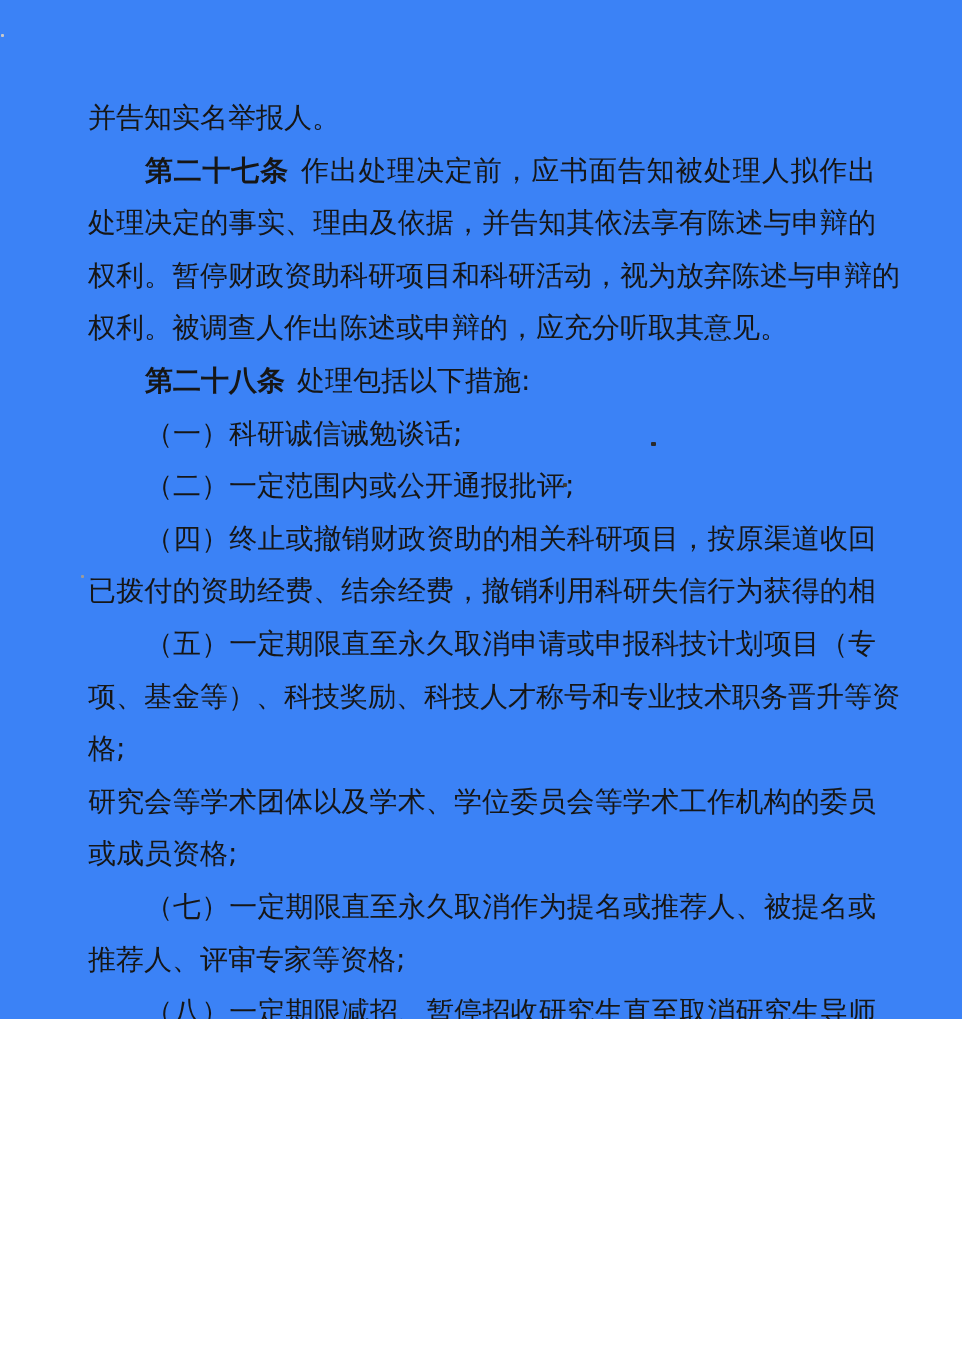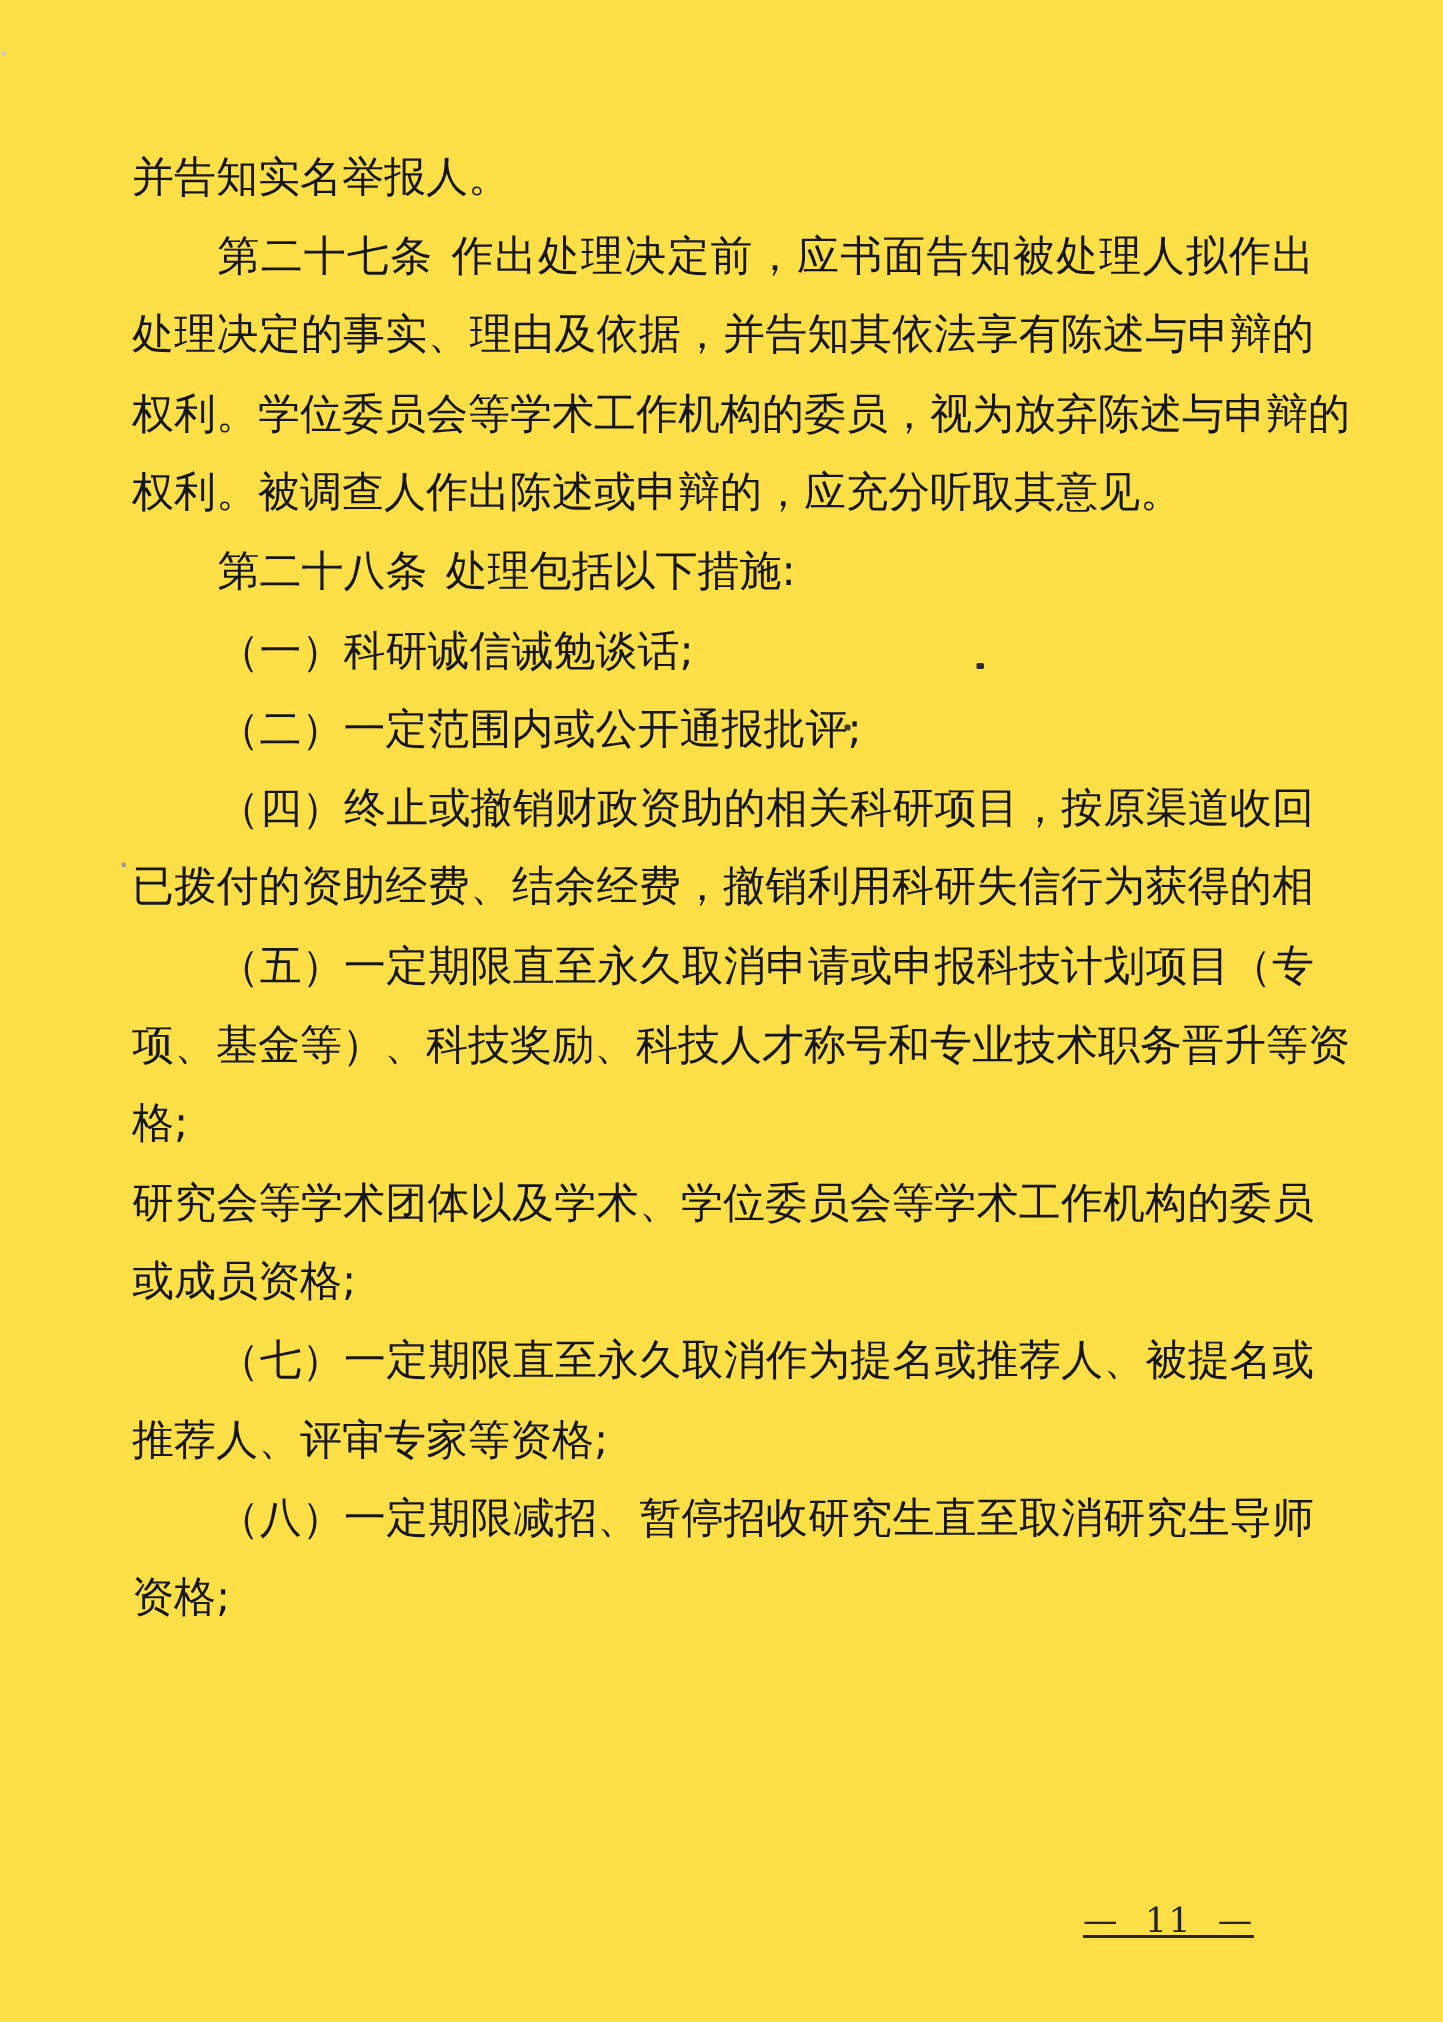--- a/index.html
+++ b/index.html
@@ -3,43 +3,43 @@
 <meta charset="utf-8">
 <style>
   html,body { margin:0; padding:0; }
   body {
     width:962px; height:1348px;
     background:#ffffff;
     font-family:"DejaVu Sans", sans-serif;
   }
   .page {
     position:relative;
-    width:962px; height:1348px;
-    background:#fde047;
+    width:962px; height:1019px;
+    background:#3b82f6;
     overflow:hidden;
     color:#161616;
   }
   .textblock {
     position:absolute;
     left:88px; top:92px; width:788px;
     font-size:28px;
     color:#161616;
   }
   .line {
     height:52.6px;
     line-height:52.6px;
     white-space:nowrap;
     letter-spacing:0px;
   }
   .line.full {
     text-align:justify;
     text-align-last:justify;
   }
   .line.indent { padding-left:57px; }
-  .b { font-weight:normal; }
+  .b { font-weight:bold; }
   .gap { margin-left:12px; }
   .pagenum {
     position:absolute;
     left:722px; top:1268px; width:160px;
     font-family:"DejaVu Serif", serif;
     font-size:23px;
     color:#242424;
     letter-spacing:1px;
     word-spacing:9px;
     white-space:nowrap;
@@ -57,21 +57,21 @@
 <div class="page">
 
   <div class="textblock">
 
     <div class="line">并告知实名举报人。</div>
 
     <div class="line indent full"><span class="b">第二十七条</span><span class="gap">作出处理决定前，应书面告知被处理人拟作出</span></div>
 
     <div class="line full">处理决定的事实、理由及依据，并告知其依法享有陈述与申辩的</div>
 
-    <div class="line full">权利。学位委员会等学术工作机构的委员，视为放弃陈述与申辩的</div>
+    <div class="line full">权利。暂停财政资助科研项目和科研活动，视为放弃陈述与申辩的</div>
 
     <div class="line">权利。被调查人作出陈述或申辩的，应充分听取其意见。</div>
 
     <div class="line indent"><span class="b">第二十八条</span><span class="gap">处理包括以下措施:</span></div>
 
     <div class="line indent">（一）科研诚信诫勉谈话;</div>
 
     <div class="line indent">（二）一定范围内或公开通报批评;</div>
 
 

